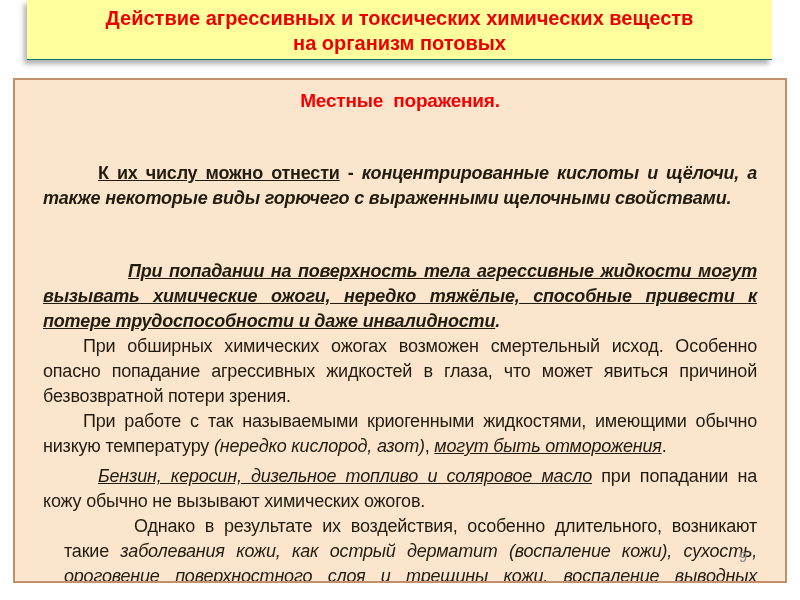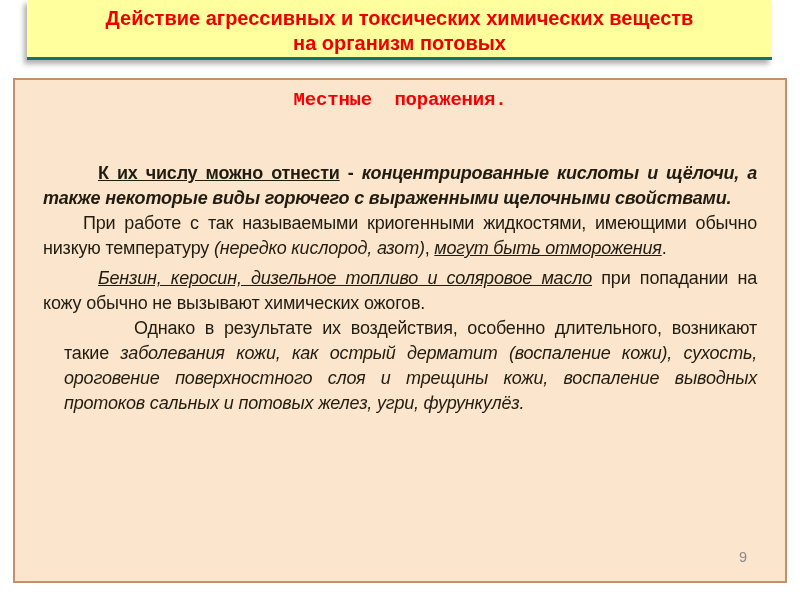--- a/index.html
+++ b/index.html
@@ -13,21 +13,21 @@
     position: relative;
     width: 800px; height: 600px;
     background: #ffffff;
   }
   .banner {
     position: absolute;
     left: 27px; top: 0;
     width: 745px; height: 60px;
     box-sizing: border-box;
     background: #FFFF9E;
-    border-bottom: 3px solid #0f766e;
+    border-bottom: 1px solid #0f766e;
     box-shadow: -3px 4px 5px rgba(110,110,110,0.55);
     text-align: center;
     color: #EE0000;
     font-weight: bold;
     font-size: 20px;
     line-height: 25px;
     padding-top: 6px;
   }
   .body-box {
     position: absolute;
@@ -43,21 +43,20 @@
     letter-spacing: -0.2px;
     overflow: hidden;
   }
   .heading {
     text-align: center;
     color: #F40000;
     font-weight: bold;
     font-size: 19px;
     margin: 1px 0 12px 0;
     white-space: pre-wrap;
-    font-family: Liberation Mono, monospace;
   }
   .p { margin: 0; }
   .gap-top { margin-top: 5px; }
   .ind1 { text-indent: 40px; }
   .ind2 { text-indent: 55px; }
   .ind3 { text-indent: 85px; }
   .ind4 { text-indent: 70px; margin-left: 21px; }
   .just { text-align: justify; }
   .it { font-style: italic; }
   .bd { font-weight: bold; margin-top: 48px; }
@@ -80,21 +79,23 @@
     <div class="banner-line">на организм потовых</div>
   </div>
 
   <div class="body-box">
 
     <div class="heading">Местные  поражения.</div>
 
 
     <p class="p ind2 just bd"><span class="un">К их числу можно отнести</span><span> - </span><span class="it">концентрированные кислоты и щёлочи, а также некоторые виды горючего с выраженными щелочными свойствами.</span></p>
 
+    <p class="p ind3 just bd it"><span class="un">При попадании на поверхность тела агрессивные жидкости могут вызывать химические ожоги, нередко тяжёлые, способные привести к потере трудоспособности и даже инвалидности</span><span>.</span></p>
 
+    <p class="p ind1 just"><span>При обширных химических ожогах возможен смертельный исход. Особенно опасно попадание агрессивных жидкостей в глаза, что может явиться причиной безвозвратной потери зрения.</span></p>
 
     <p class="p ind1 just"><span>При работе с так называемыми криогенными жидкостями, имеющими обычно низкую температуру </span><span class="it">(нередко кислород, азот)</span><span>, </span><span class="it un">могут быть отморожения</span><span>.</span></p>
 
     <p class="p ind2 just gap-top"><span class="it un">Бензин, керосин, дизельное топливо и соляровое масло</span><span> при попадании на кожу обычно не вызывают химических ожогов.</span></p>
 
     <p class="p ind4 just"><span>Однако в результате их воздействия, особенно длительного, возникают такие </span><span class="it">заболевания кожи, как острый дерматит (воспаление кожи), сухость, ороговение поверхностного слоя и трещины кожи, воспаление выводных протоков сальных и потовых желез, угри, фурункулёз.</span></p>
 
     <div class="page-number">9</div>
   </div>
 

